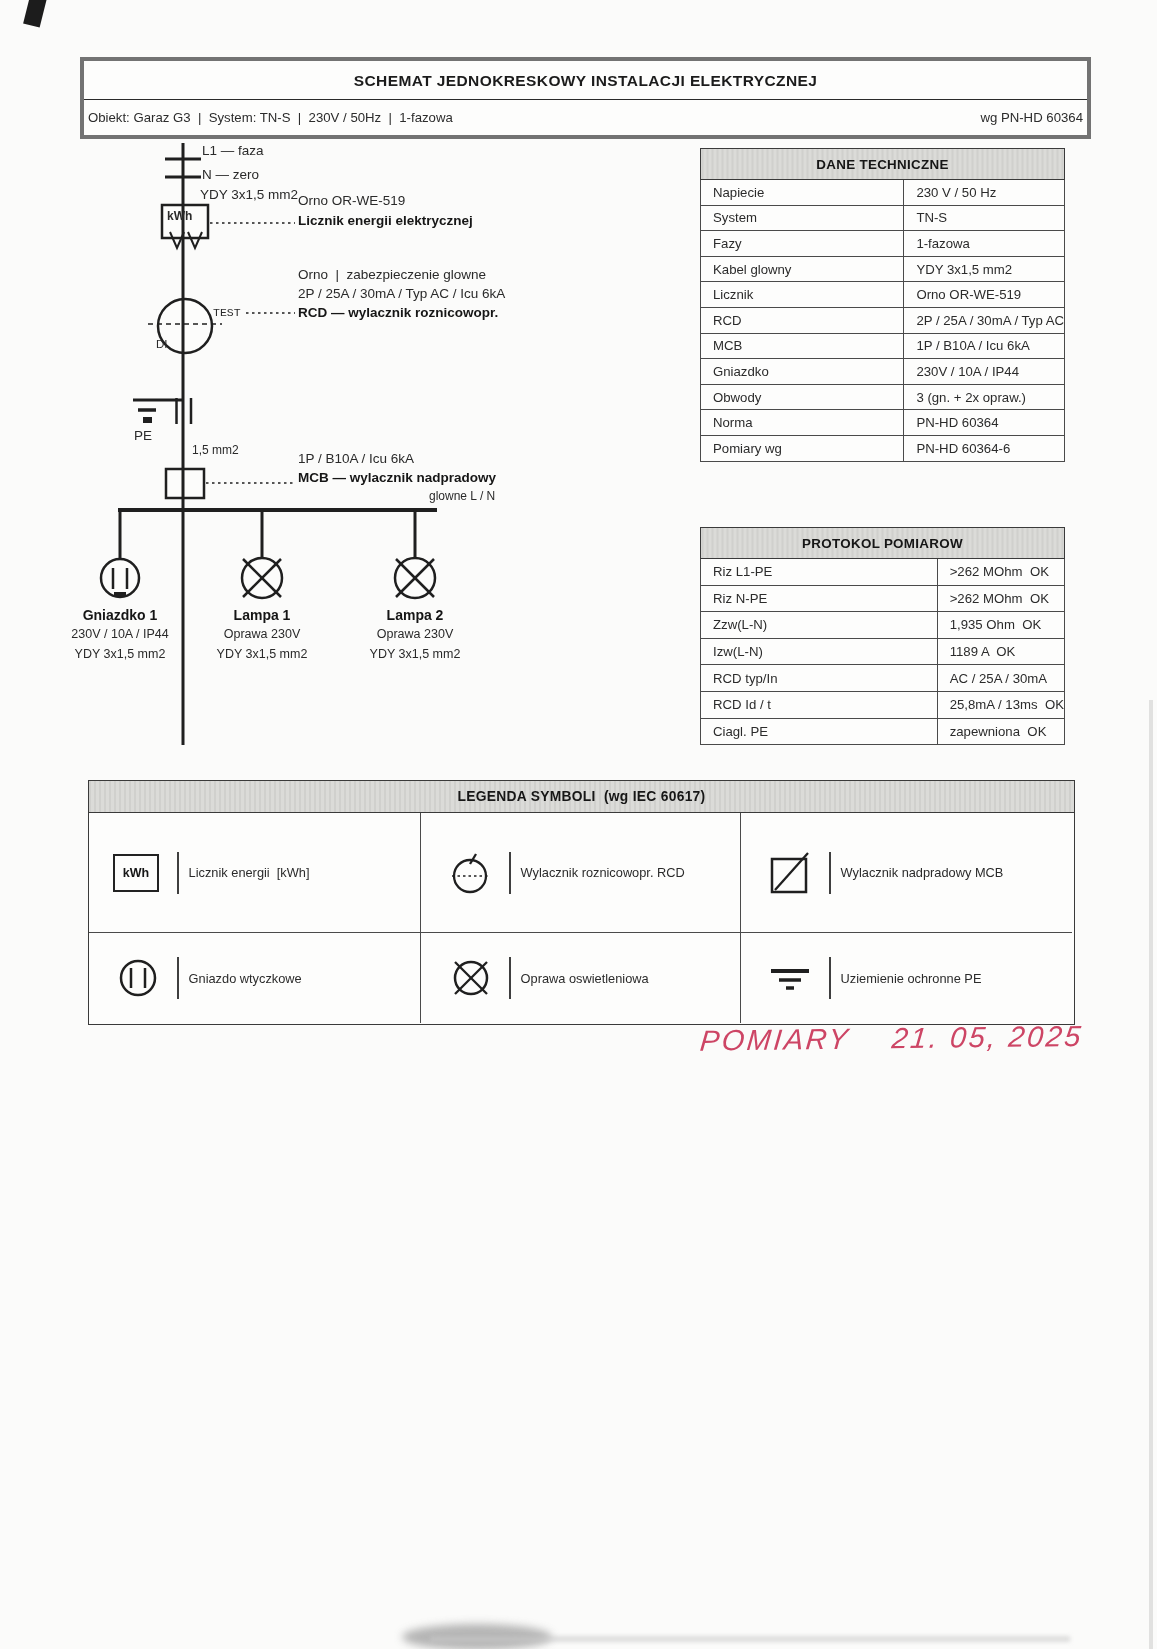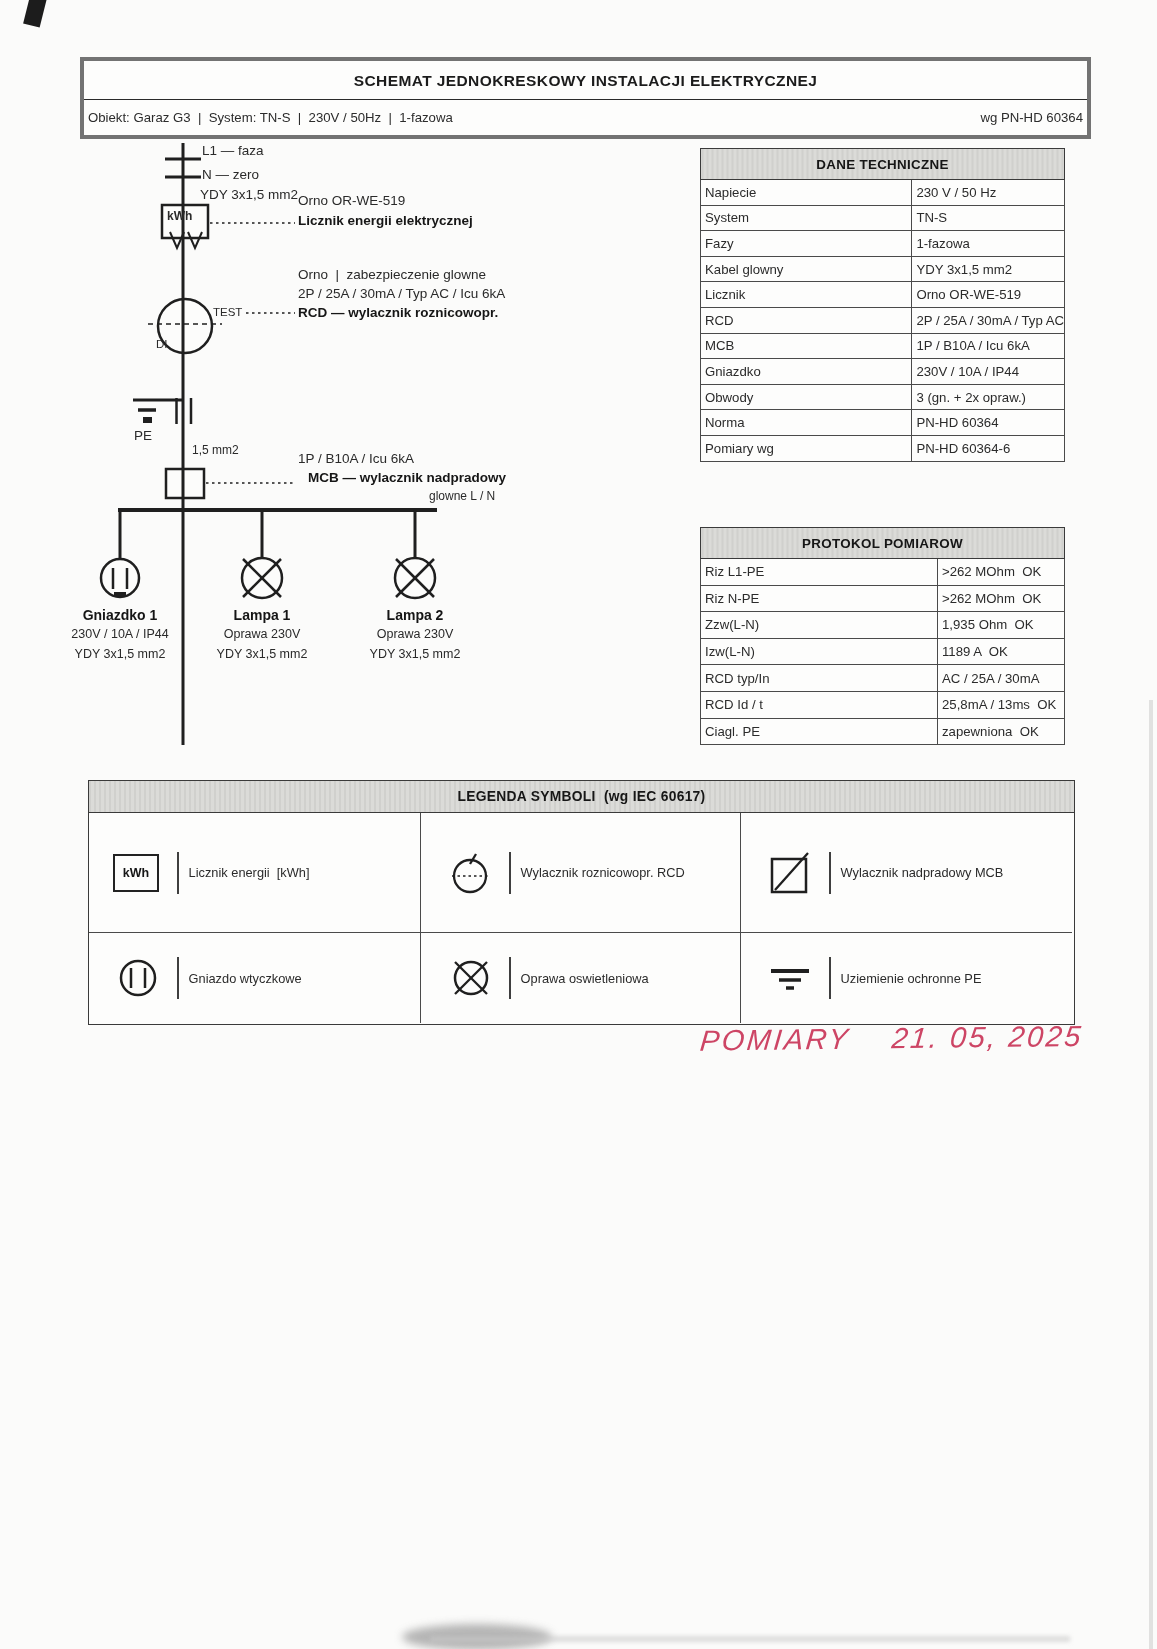--- a/index.html
+++ b/index.html
@@ -29,21 +29,21 @@
   .clabel{position:absolute;transform:translateX(-50%);text-align:center;white-space:nowrap;font-size:12.5px;color:#2a2a2a;}
   .clabel.b{font-weight:bold;font-size:14px;color:#151515;}
   
   table.doc{position:absolute;border-collapse:collapse;background:#fdfdfc;font-size:13.2px;color:#2b2b2b;}
   table.doc th{
     background:#d9d9d6;
     background-image:repeating-linear-gradient(90deg,rgba(0,0,0,.045) 0 2px,rgba(255,255,255,.05) 2px 5px);
     border:1.6px solid #3a3a3a;font-size:13.4px;font-weight:bold;color:#161616;
     height:28px;text-align:center;letter-spacing:.3px;
   }
-  table.doc td{border:1.4px solid #4a4a4a;padding:0 0 0 4px;}
+  table.doc td{border:1.4px solid #4a4a4a;padding:0 0 0 12px;}
   table.doc td.val{white-space:pre;overflow:visible;}
   table.tech{left:700px;top:148px;width:365px;}
   table.tech td{height:24.6px;}
   table.tech td.lab{width:232px;}
   table.proto{left:700px;top:527px;width:365px;}
   table.proto td{height:25.6px;}
   table.proto td.lab{width:232px;}
   
   .legend{left:88px;top:780px;width:985px;height:243px;border:1.6px solid #3a3a3a;background:#fdfdfc;}
   .legend-title{
@@ -128,26 +128,26 @@
 
   <span class="lbl" style="left:122px;top:3px;">L1 — faza</span>
   <span class="lbl" style="left:122px;top:27px;">N — zero</span>
   <span class="lbl" style="left:120px;top:47px;">YDY 3x1,5 mm2</span>
   <span class="lbl" style="left:87px;top:69px;font-size:12px;font-weight:bold;">kWh</span>
   <span class="lbl" style="left:218px;top:53px;">Orno OR-WE-519</span>
   <span class="lbl b" style="left:218px;top:73px;">Licznik energii elektrycznej</span>
   <span class="lbl" style="left:218px;top:127px;">Orno  |  zabezpieczenie glowne</span>
   <span class="lbl" style="left:218px;top:146px;">2P / 25A / 30mA / Typ AC / Icu 6kA</span>
   <span class="lbl b" style="left:218px;top:165px;">RCD — wylacznik roznicowopr.</span>
-  <span class="lbl sm" style="left:133px;top:166px;">TEST</span>
+  <span class="lbl sm" style="left:133px;top:166px;font-family:Liberation Mono, monospace;">TEST</span>
   <span class="lbl sm" style="left:76px;top:198px;">DI</span>
   <span class="lbl" style="left:54px;top:288px;">PE</span>
   <span class="lbl xs" style="left:112px;top:303px;">1,5 mm2</span>
   <span class="lbl" style="left:218px;top:311px;">1P / B10A / Icu 6kA</span>
-  <span class="lbl b" style="left:228px;top:330px;">MCB — wylacznik nadpradowy</span>
+  <span class="lbl b" style="left:218px;top:330px;">MCB — wylacznik nadpradowy</span>
   <span class="lbl xs" style="left:349px;top:349px;">glowne L / N</span>
 
   <span class="clabel b" style="left:40px;top:467px;">Gniazdko 1</span>
   <span class="clabel" style="left:40px;top:487px;">230V / 10A / IP44</span>
   <span class="clabel" style="left:40px;top:507px;">YDY 3x1,5 mm2</span>
   <span class="clabel b" style="left:182px;top:467px;">Lampa 1</span>
   <span class="clabel" style="left:182px;top:487px;">Oprawa 230V</span>
   <span class="clabel" style="left:182px;top:507px;">YDY 3x1,5 mm2</span>
   <span class="clabel b" style="left:335px;top:467px;">Lampa 2</span>
   <span class="clabel" style="left:335px;top:487px;">Oprawa 230V</span>

